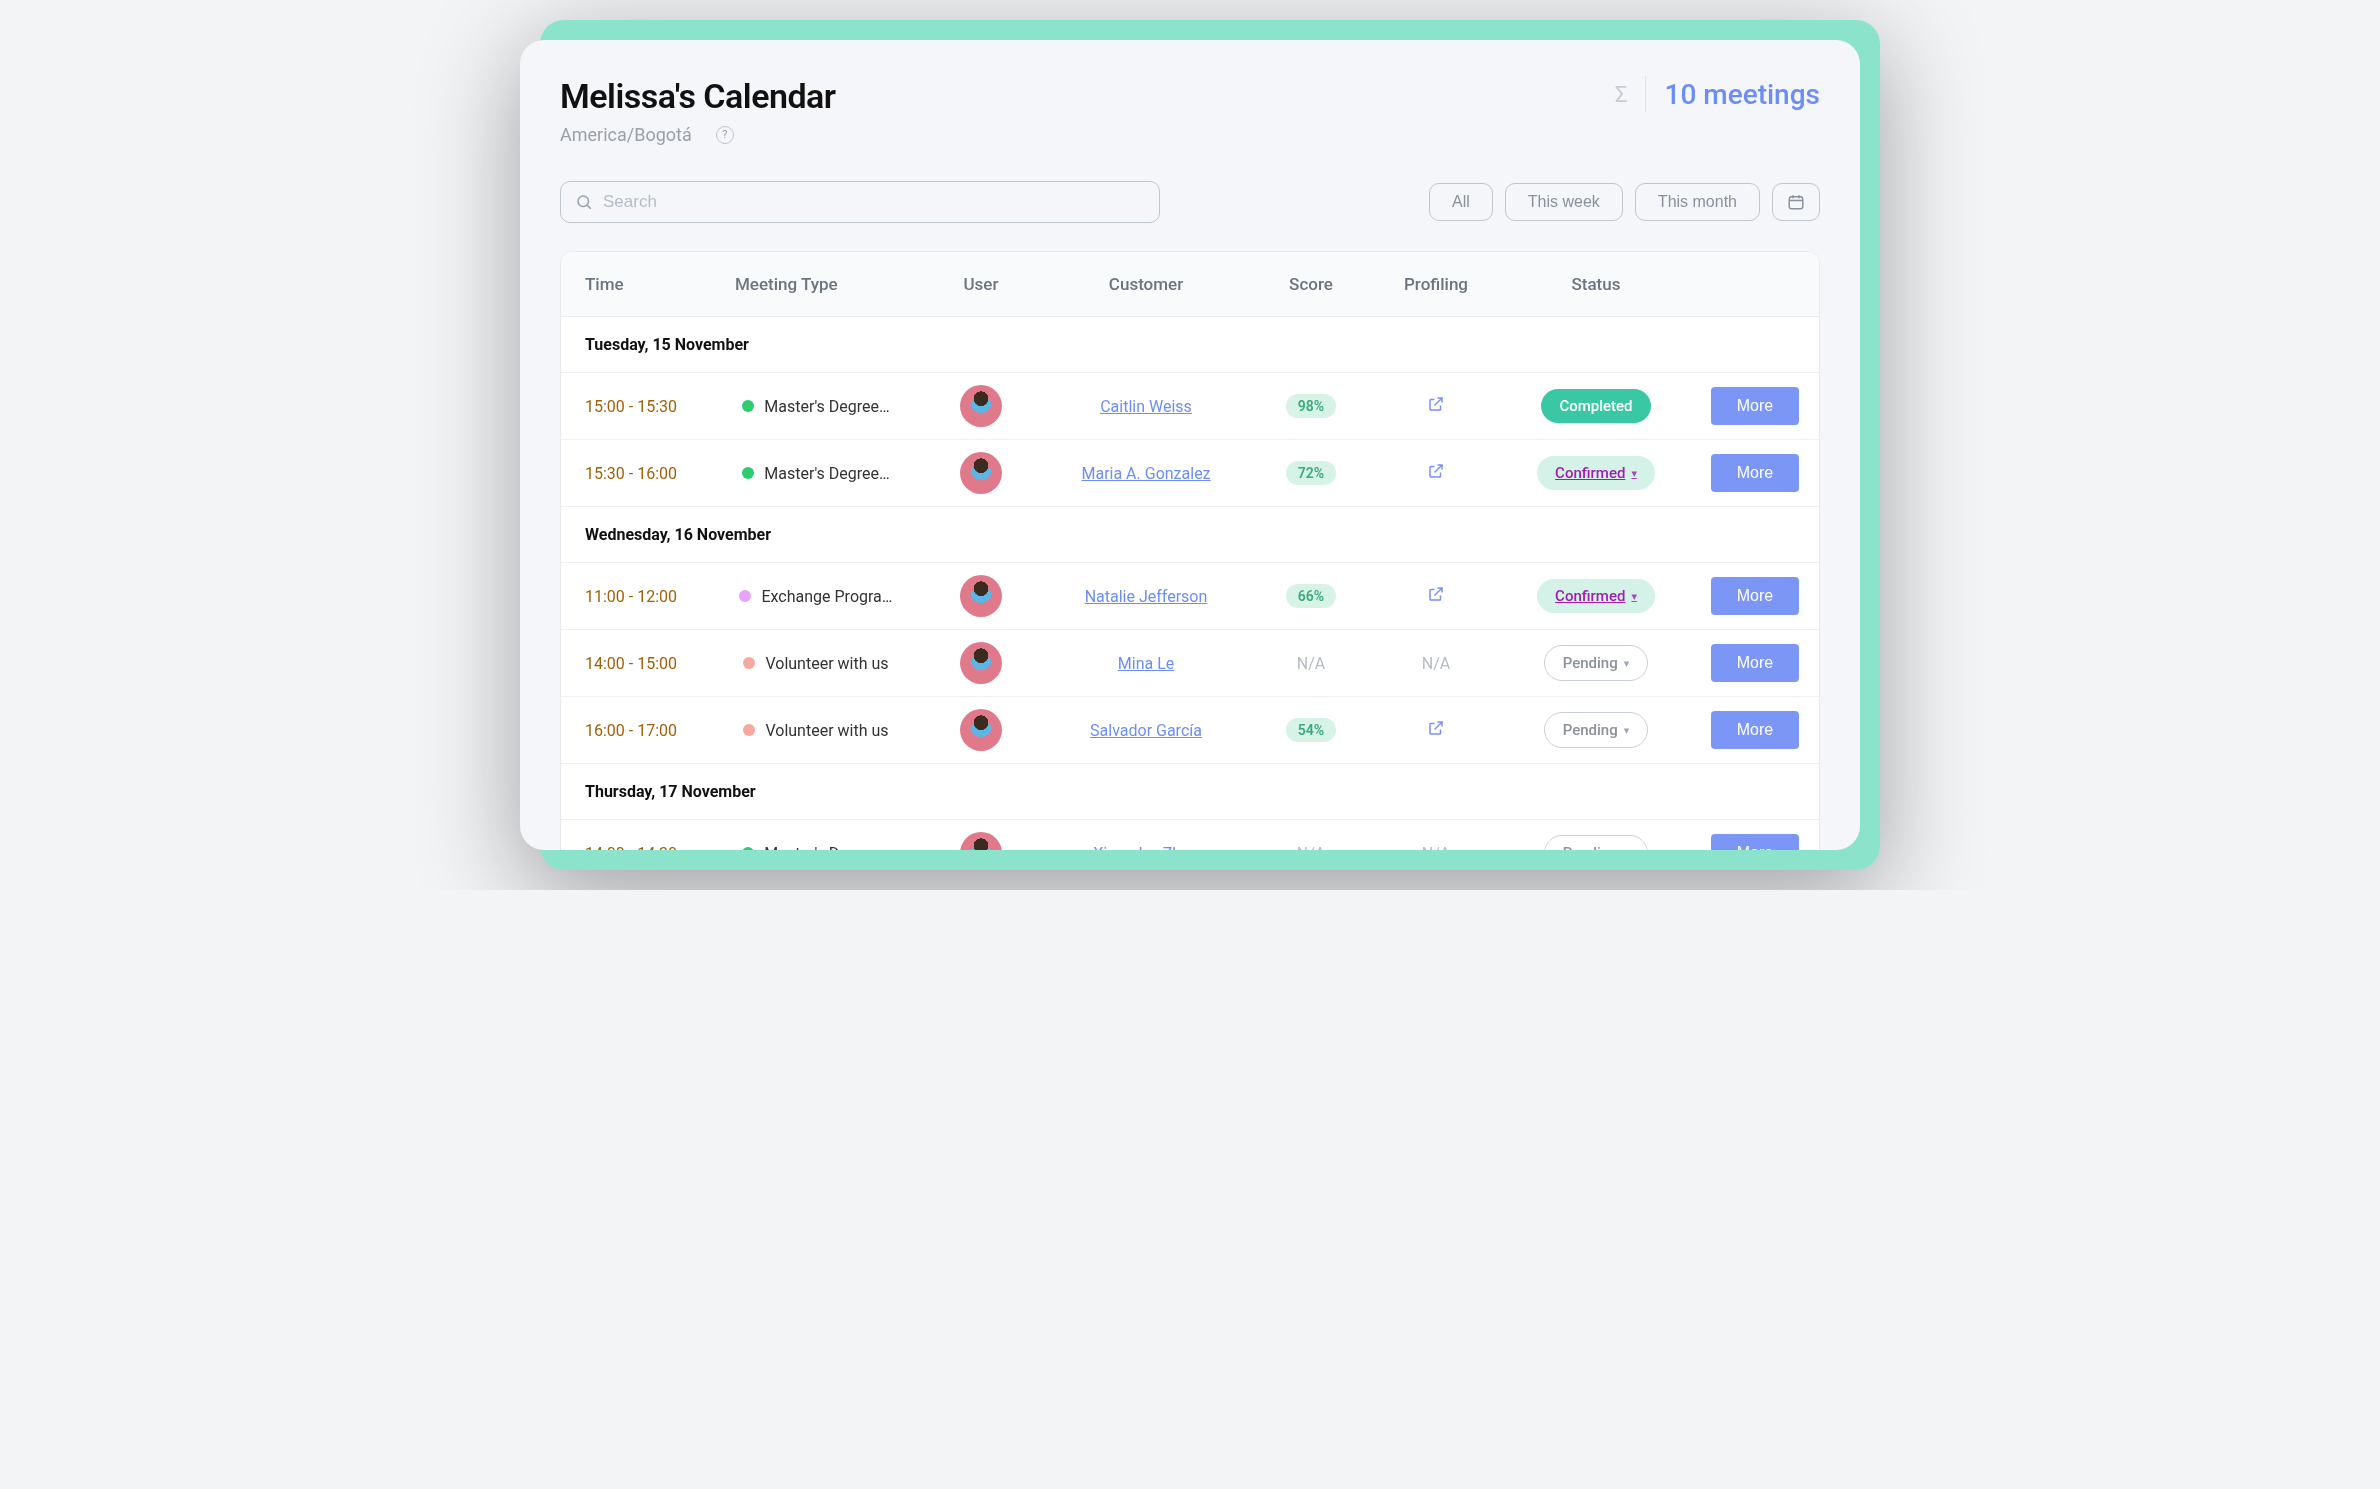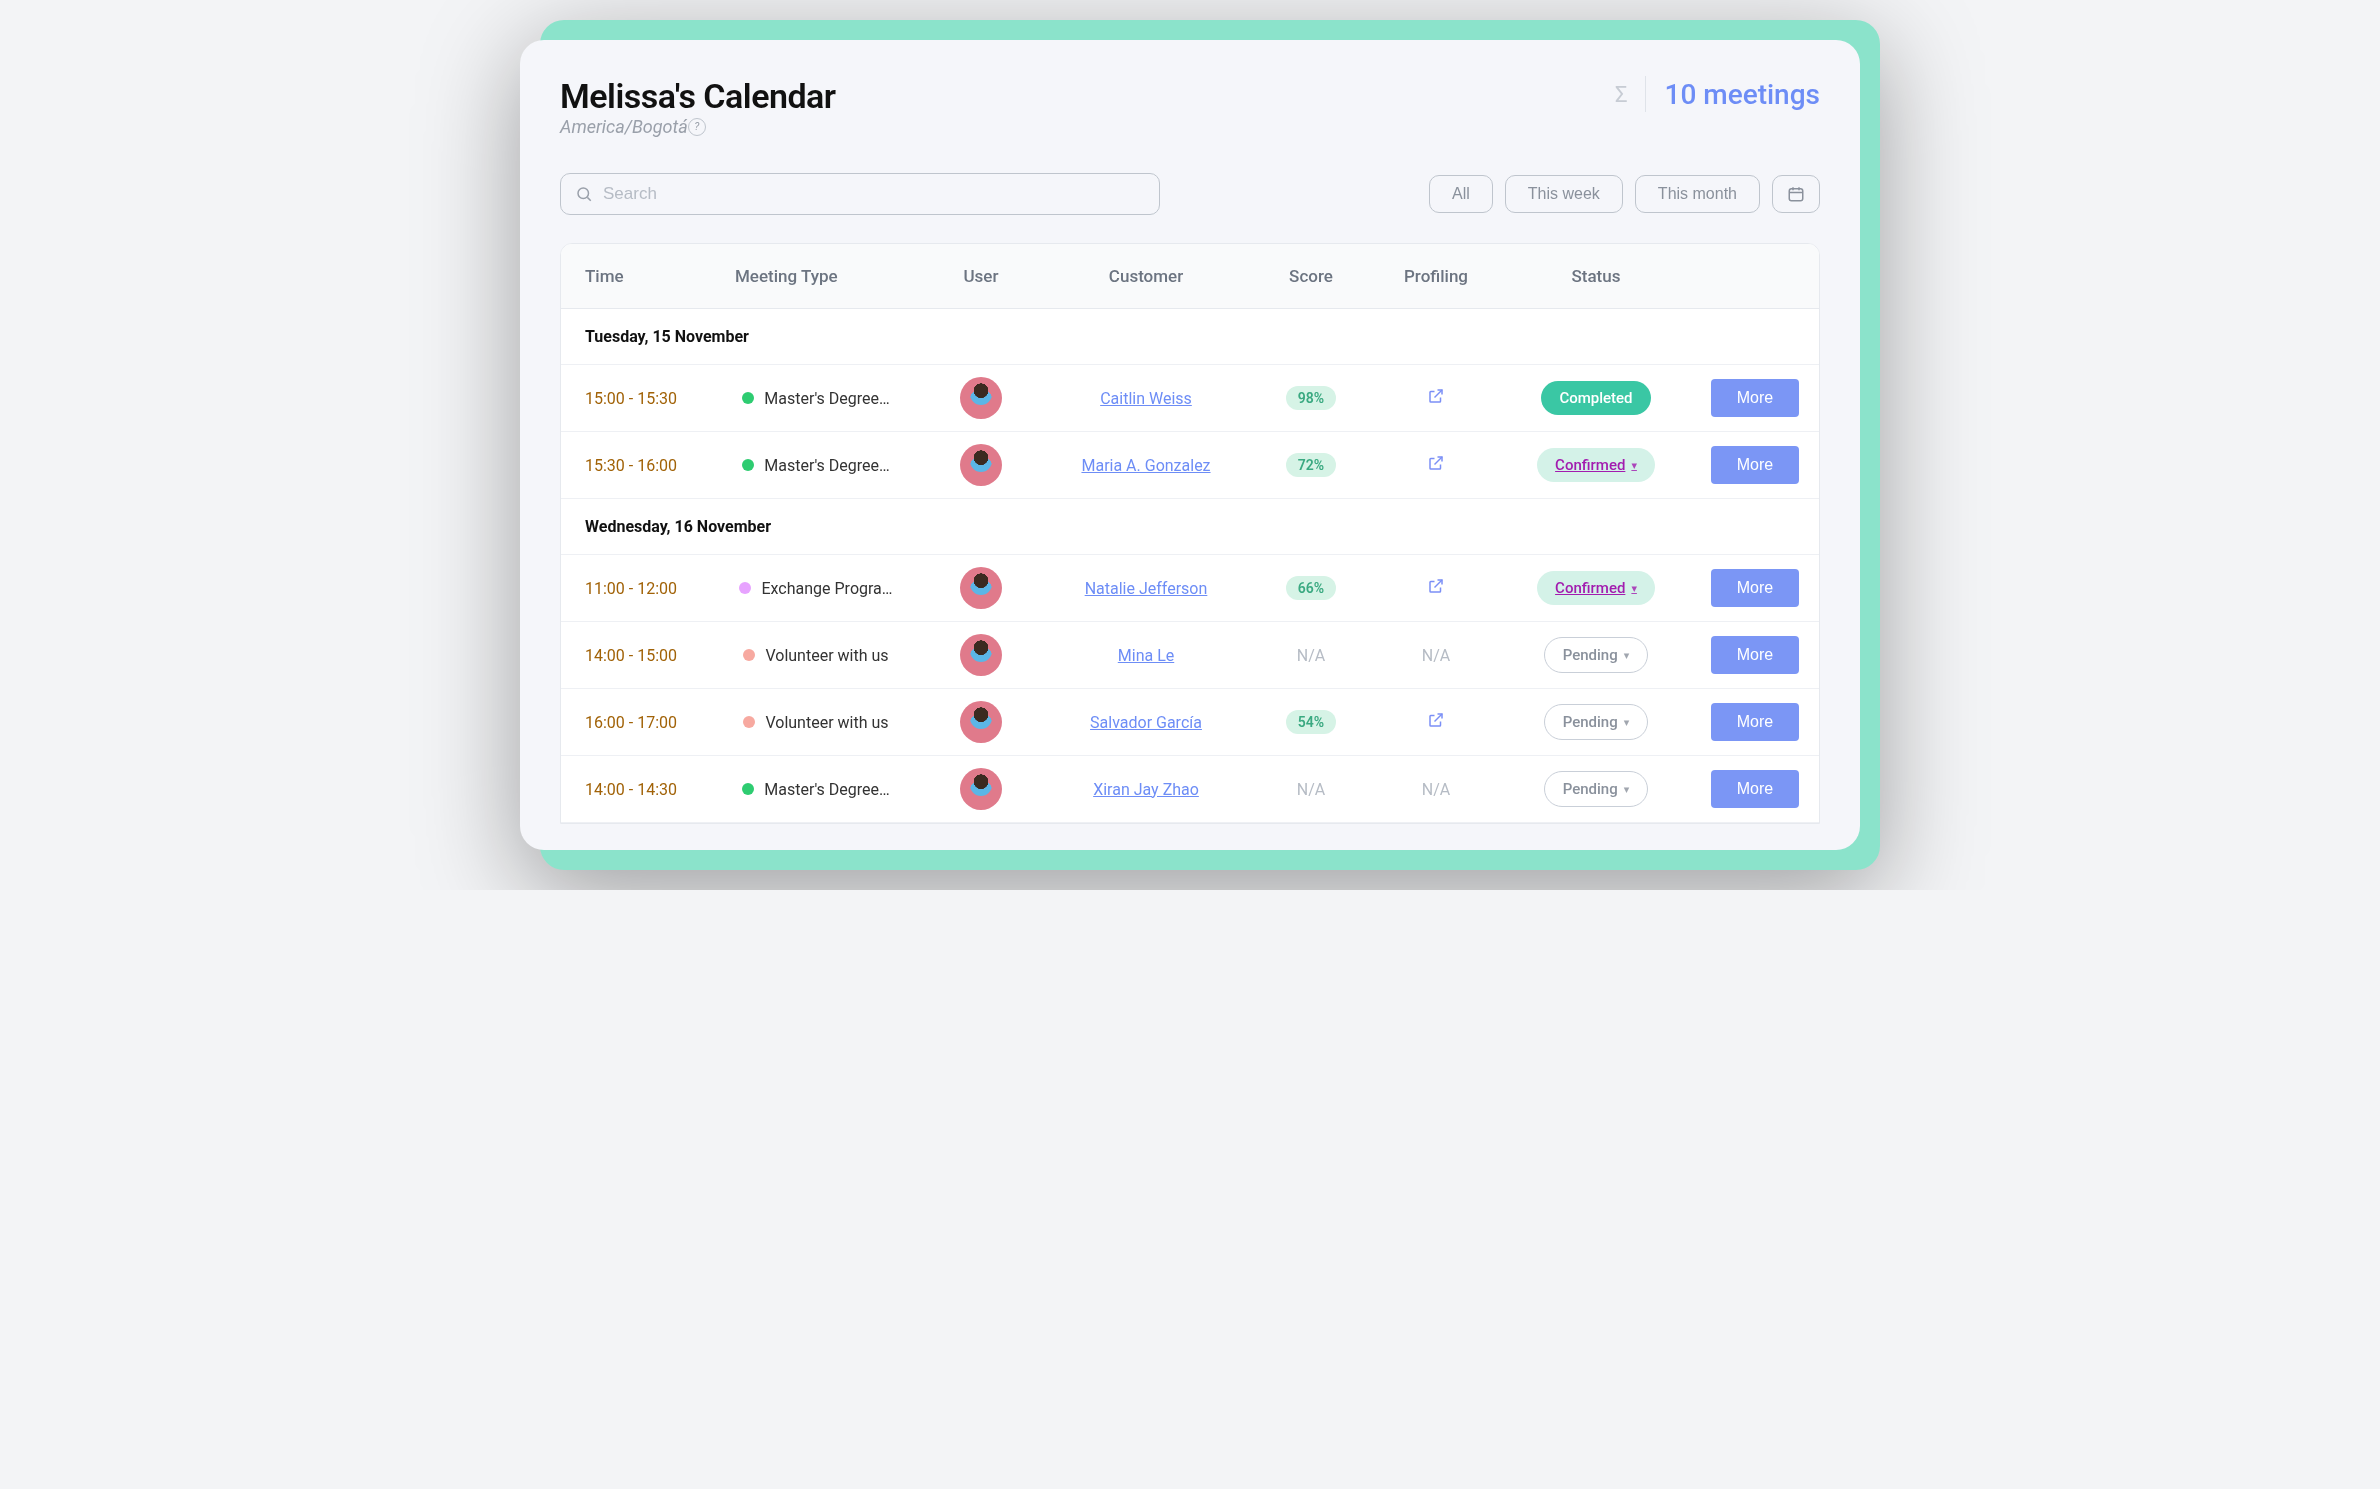--- a/index.html
+++ b/index.html
@@ -38,25 +38,24 @@
   }
   .title {
     font-size: 34px;
     font-weight: 600;
     letter-spacing: -0.5px;
     color: #111;
   }
   .subtitle {
     display: flex;
     align-items: center;
-    gap: 0;
-    margin-top: 0;
+    gap: 24px;
+    margin-top: 8px;
     color: #9aa0aa;
     font-size: 18px;
-    font-style: italic;
   }
   .help-circle {
     width: 18px; height: 18px;
     border: 1.5px solid #bfc5cd;
     border-radius: 50%;
     display: inline-flex;
     align-items: center; justify-content: center;
     font-size: 11px;
     color: #9aa0aa;
   }
@@ -443,20 +442,21 @@
             <div class="td">
               <span class="status-pill pending">
                 <span>Pending</span> 
                 <span class="chev">▾</span>
               </span>
             </div>
             <div class="td">
               <button class="more-btn">More</button>
             </div>
           </div>
+          <div class="group-header">Thursday, 17 November</div>
           <div class="trow">
             <div class="td time">14:00 - 14:30</div>
             <div class="td meeting">
               <span class="dot green"></span>
               <span class="meeting-label">Master's Degree…</span>
             </div>
             <div class="td">
               <span class="avatar"></span>
             </div>
             <div class="td">

